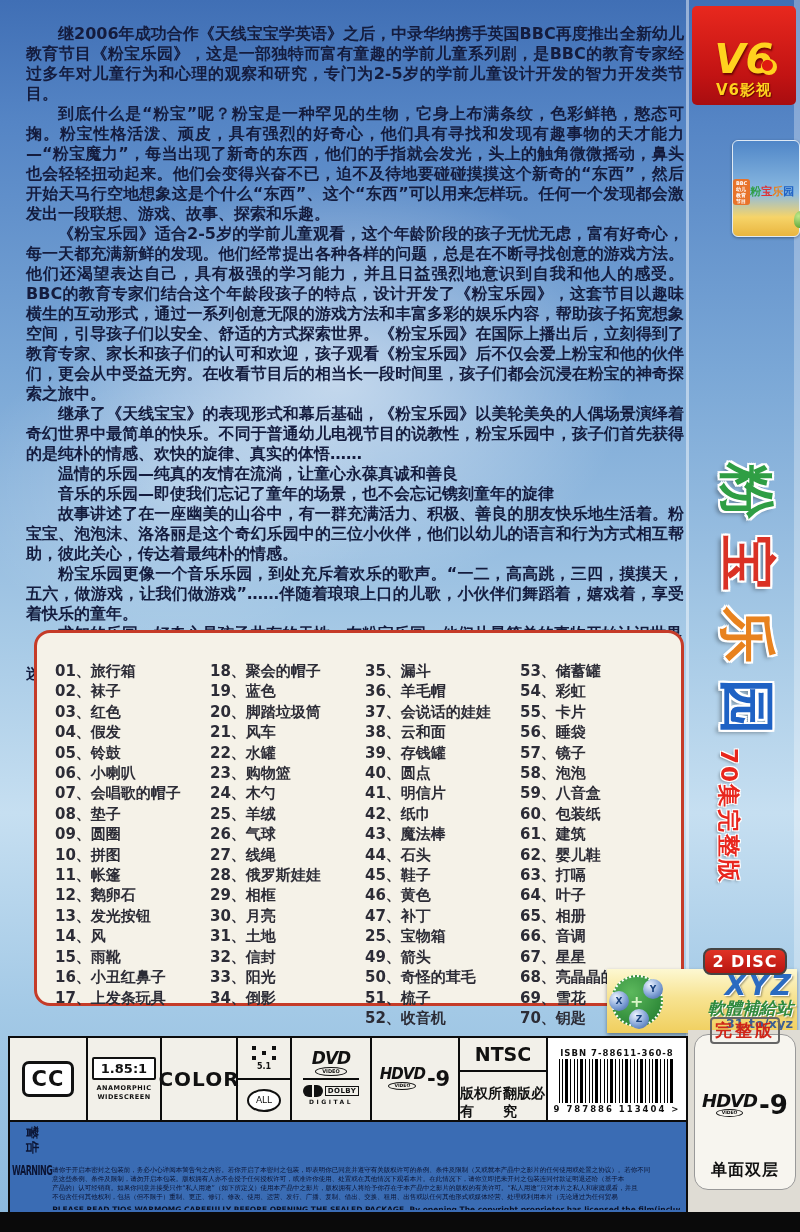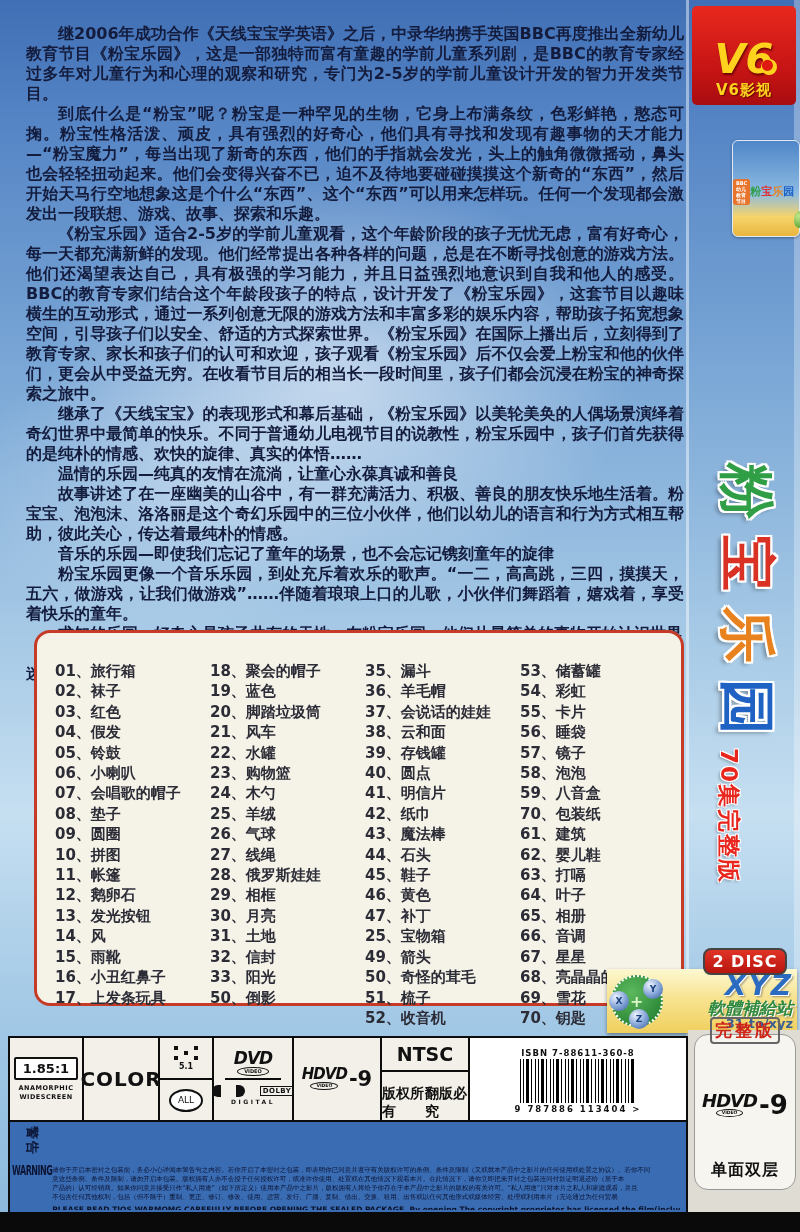--- a/index.html
+++ b/index.html
@@ -93,21 +93,21 @@
   .dots51{position:relative;width:24px;height:14px;margin-bottom:2px;}
   .dots51 i{position:absolute;width:4px;height:4px;background:#111;}
   .dots51 i:nth-child(1){left:0;top:0;} .dots51 i:nth-child(2){right:0;top:0;}
   .dots51 i:nth-child(3){left:0;bottom:0;} .dots51 i:nth-child(4){right:0;bottom:0;}
   .dots51 i:nth-child(5){left:10px;top:5px;}
   .lbl51{font-size:8px;font-weight:900;}
   .all-oval{border:2px solid #111;border-radius:50%;width:30px;height:19px;display:flex;align-items:center;justify-content:center;
     font-size:9px;font-weight:400;background:#fff;}
   .dvd-logo{font-style:italic;font-weight:900;font-size:17px;line-height:15px;letter-spacing:-1px;}
   .dvd-video{border:1.5px solid #111;border-radius:50%;font-size:5px;font-weight:900;padding:0 6px;line-height:7px;margin-top:1px;}
-  .dolby-row{display:flex;align-items:center;gap:15px;}
+  .dolby-row{display:flex;align-items:center;gap:2px;}
   .dd{width:9px;height:12px;background:#111;border-radius:0 7px 7px 0;}
   .dd.flip{transform:scaleX(-1);}
   .dolby-box{border:1.5px solid #111;font-size:7px;font-weight:900;padding:0 2px;letter-spacing:.5px;}
   .digital{font-size:6px;font-weight:900;letter-spacing:2.5px;margin-top:1px;}
   .hdvd-wrap{display:flex;align-items:center;gap:2px;}
   .hdvd-logo{display:flex;flex-direction:column;align-items:center;}
   .hdvd-text{font-style:italic;font-weight:900;font-size:15px;line-height:13px;letter-spacing:-1px;}
   .hdvd-video{border:1.5px solid #111;border-radius:50%;font-size:4.5px;font-weight:900;padding:0 5px;line-height:6px;margin-top:1px;}
   .minus9{font-weight:900;font-size:21px;}
   .ntsc-top{width:100%;flex:0 0 34px;display:flex;align-items:center;justify-content:center;
@@ -149,22 +149,22 @@
 
 <div class="page">
   <div class="sunburst"></div>
 
   <div class="intro">
       <p>继2006年成功合作《天线宝宝学英语》之后，中录华纳携手英国BBC再度推出全新幼儿教育节目《粉宝乐园》，这是一部独特而富有童趣的学前儿童系列剧，是BBC的教育专家经过多年对儿童行为和心理的观察和研究，专门为2-5岁的学前儿童设计开发的智力开发类节目。</p>
       <p>到底什么是“粉宝”呢？粉宝是一种罕见的生物，它身上布满条纹，色彩鲜艳，憨态可掬。粉宝性格活泼、顽皮，具有强烈的好奇心，他们具有寻找和发现有趣事物的天才能力—“粉宝魔力”，每当出现了新奇的东西，他们的手指就会发光，头上的触角微微摇动，鼻头也会轻轻扭动起来。他们会变得兴奋不已，迫不及待地要碰碰摸摸这个新奇的“东西”，然后开始天马行空地想象这是个什么“东西”、这个“东西”可以用来怎样玩。任何一个发现都会激发出一段联想、游戏、故事、探索和乐趣。</p>
       <p>《粉宝乐园》适合2-5岁的学前儿童观看，这个年龄阶段的孩子无忧无虑，富有好奇心，每一天都充满新鲜的发现。他们经常提出各种各样的问题，总是在不断寻找创意的游戏方法。他们还渴望表达自己，具有极强的学习能力，并且日益强烈地意识到自我和他人的感受。BBC的教育专家们结合这个年龄段孩子的特点，设计开发了《粉宝乐园》，这套节目以趣味横生的互动形式，通过一系列创意无限的游戏方法和丰富多彩的娱乐内容，帮助孩子拓宽想象空间，引导孩子们以安全、舒适的方式探索世界。《粉宝乐园》在国际上播出后，立刻得到了教育专家、家长和孩子们的认可和欢迎，孩子观看《粉宝乐园》后不仅会爱上粉宝和他的伙伴们，更会从中受益无穷。在收看节目后的相当长一段时间里，孩子们都会沉浸在粉宝的神奇探索之旅中。</p>
       <p>继承了《天线宝宝》的表现形式和幕后基础，《粉宝乐园》以美轮美奂的人偶场景演绎着奇幻世界中最简单的快乐。不同于普通幼儿电视节目的说教性，粉宝乐园中，孩子们首先获得的是纯朴的情感、欢快的旋律、真实的体悟……</p>
       <p>温情的乐园—纯真的友情在流淌，让童心永葆真诚和善良</p>
+      <p>音乐的乐园—即使我们忘记了童年的场景，也不会忘记镌刻童年的旋律</p>
       <p>故事讲述了在一座幽美的山谷中，有一群充满活力、积极、善良的朋友快乐地生活着。粉宝宝、泡泡沫、洛洛丽是这个奇幻乐园中的三位小伙伴，他们以幼儿的语言和行为方式相互帮助，彼此关心，传达着最纯朴的情感。</p>
-      <p>音乐的乐园—即使我们忘记了童年的场景，也不会忘记镌刻童年的旋律</p>
       <p>粉宝乐园更像一个音乐乐园，到处充斥着欢乐的歌声。“一二，高高跳，三四，摸摸天，五六，做游戏，让我们做游戏”……伴随着琅琅上口的儿歌，小伙伴们舞蹈着，嬉戏着，享受着快乐的童年。</p>
       <p>求知的乐园—好奇心是孩子共有的天性，在粉宝乐园，他们从最简单的事物开始认识世界</p>
       <p>从大自然中的风云雨到生活中的鞋子、路标……看似普通的事物在粉宝乐园中都是令人着迷的神奇宝贝，在大家共同努力下，伙伴们了解了宝贝的更多功能，学会了更多的本领……</p>
     </div>
 
   <div class="list-box">
     <div class="ep-col" id="ep-col-1">
         <div class="ep">01、旅行箱</div>
         <div class="ep">02、袜子</div>
         <div class="ep">03、红色</div>
@@ -193,21 +193,21 @@
         <div class="ep">24、木勺</div>
         <div class="ep">25、羊绒</div>
         <div class="ep">26、气球</div>
         <div class="ep">27、线绳</div>
         <div class="ep">28、俄罗斯娃娃</div>
         <div class="ep">29、相框</div>
         <div class="ep">30、月亮</div>
         <div class="ep">31、土地</div>
         <div class="ep">32、信封</div>
         <div class="ep">33、阳光</div>
-        <div class="ep">50、倒影</div>
+        <div class="ep">34、倒影</div>
       </div>
     <div class="ep-col" id="ep-col-3">
         <div class="ep">35、漏斗</div>
         <div class="ep">36、羊毛帽</div>
         <div class="ep">37、会说话的娃娃</div>
         <div class="ep">38、云和面</div>
         <div class="ep">39、存钱罐</div>
         <div class="ep">40、圆点</div>
         <div class="ep">41、明信片</div>
         <div class="ep">42、纸巾</div>
@@ -223,21 +223,21 @@
         <div class="ep">52、收音机</div>
       </div>
     <div class="ep-col" id="ep-col-4">
         <div class="ep">53、储蓄罐</div>
         <div class="ep">54、彩虹</div>
         <div class="ep">55、卡片</div>
         <div class="ep">56、睡袋</div>
         <div class="ep">57、镜子</div>
         <div class="ep">58、泡泡</div>
         <div class="ep">59、八音盒</div>
-        <div class="ep">70、包装纸</div>
+        <div class="ep">60、包装纸</div>
         <div class="ep">61、建筑</div>
         <div class="ep">62、婴儿鞋</div>
         <div class="ep">63、打嗝</div>
         <div class="ep">64、叶子</div>
         <div class="ep">65、相册</div>
         <div class="ep">66、音调</div>
         <div class="ep">67、星星</div>
         <div class="ep">68、亮晶晶的</div>
         <div class="ep">69、雪花</div>
         <div class="ep">70、钥匙</div>
@@ -280,20 +280,23 @@
       <span class="wm-plus">+</span>
     </div>
     <div class="wm-text">
       <div class="wm-brand">XYZ</div>
       <div class="wm-site">軟體補給站</div>
       <div class="wm-url">31.to/xyz</div>
     </div>
   </div>
 
   <div class="spec-bar">
+    <div class="cell c-cc">
+      <div class="cc-badge">CC</div>
+    </div>
     <div class="cell c-aspect">
       <div class="aspect-badge">1.85:1</div>
       <div class="aspect-note">
         <div>ANAMORPHIC</div>
         <div>WIDESCREEN</div>
       </div>
     </div>
     <div class="cell c-color">
       <div class="color-label">COLOR</div>
     </div>

